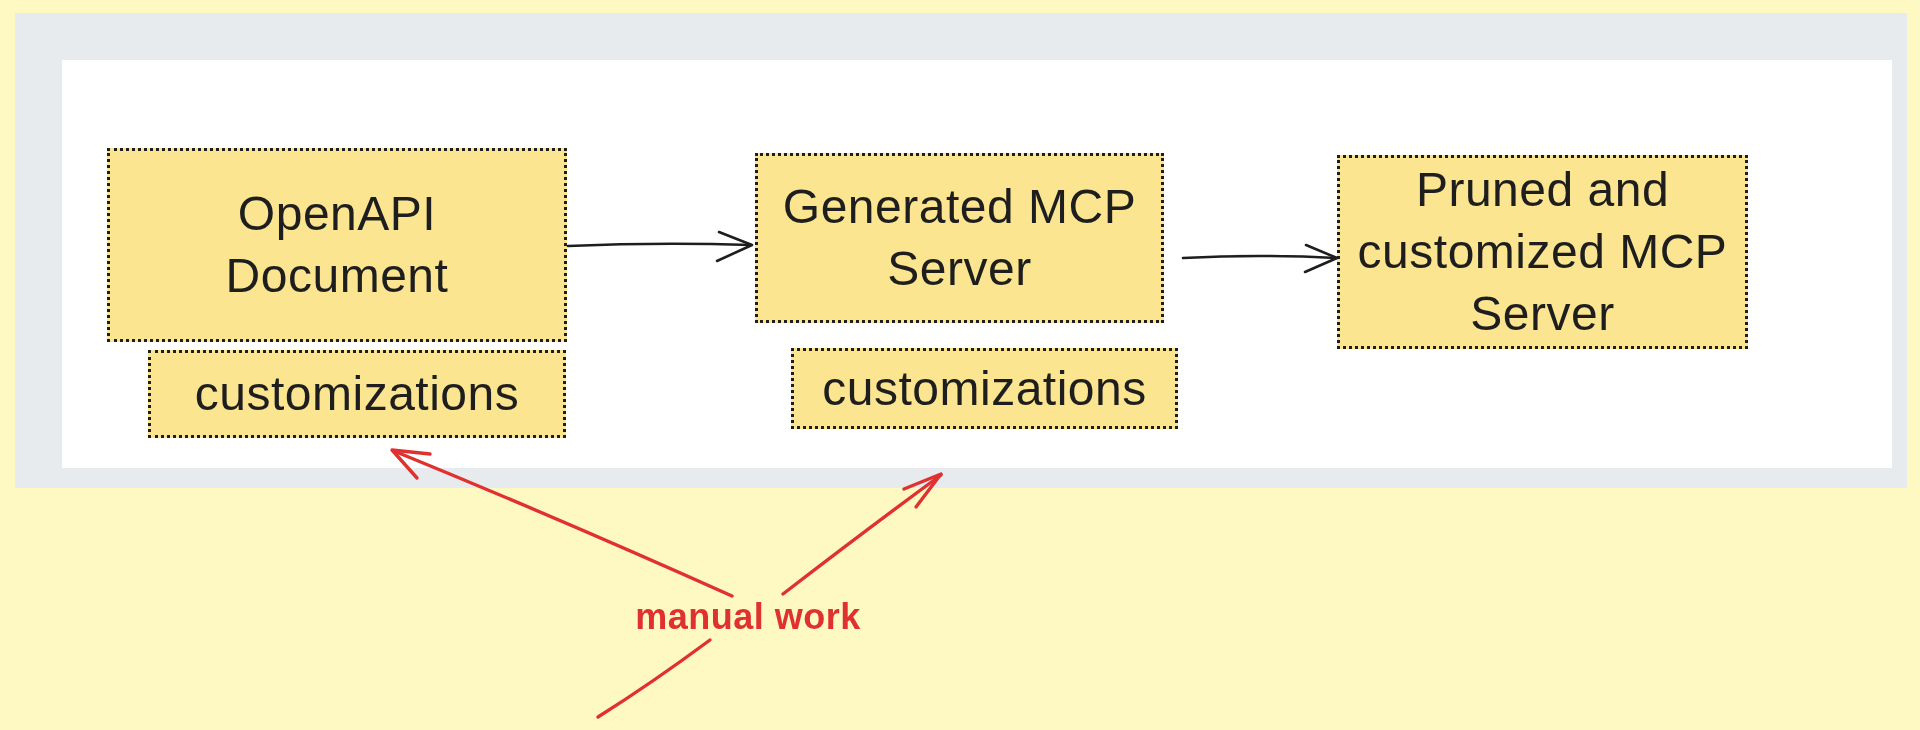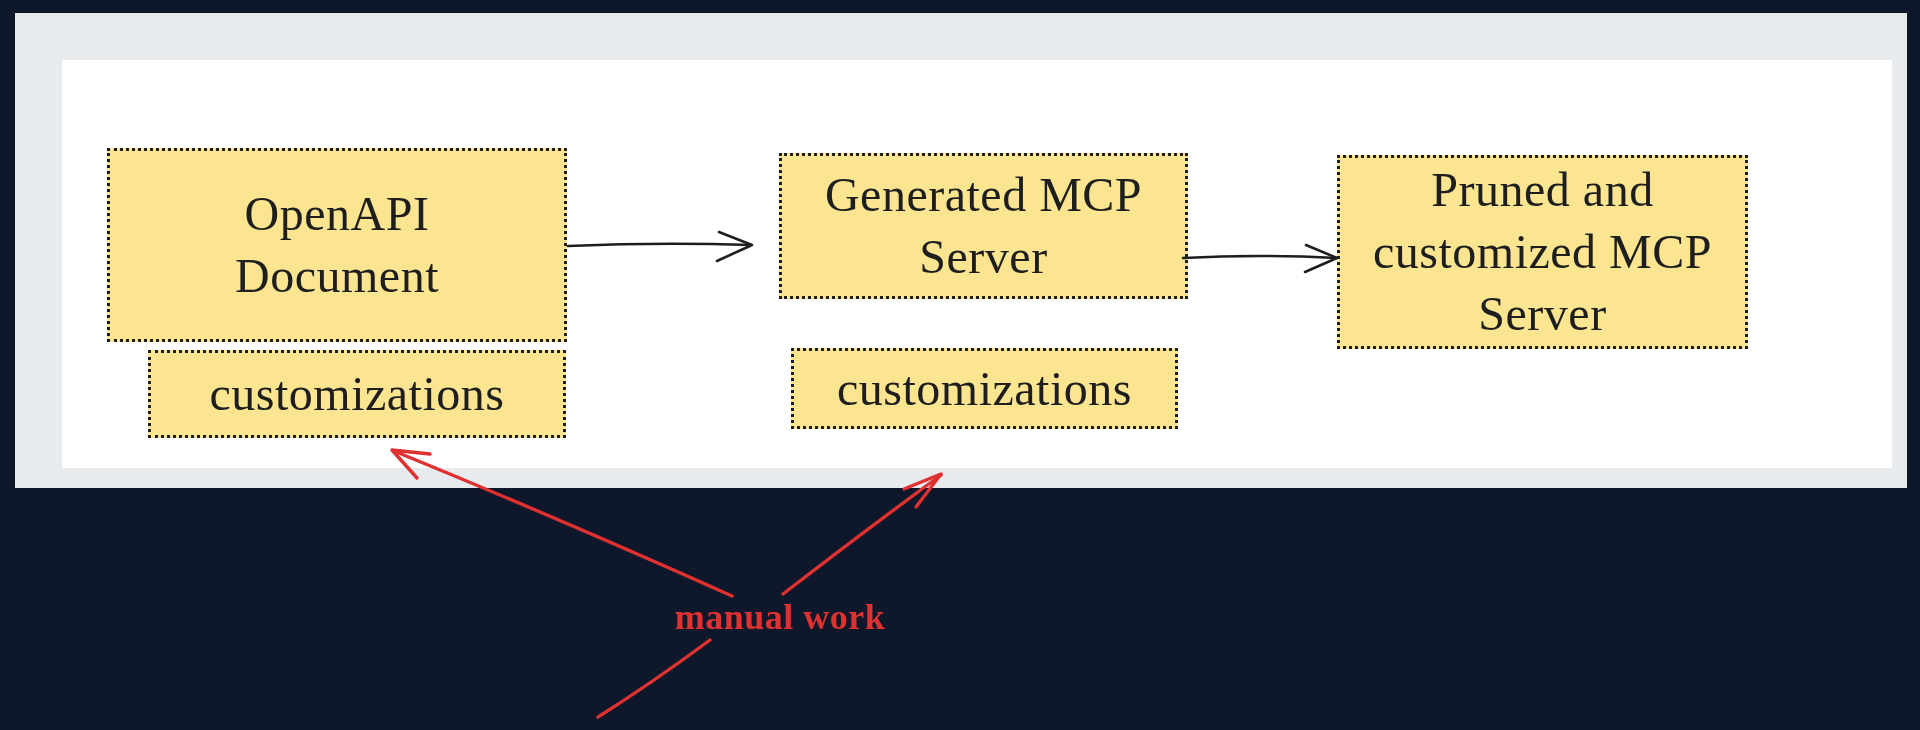--- a/index.html
+++ b/index.html
@@ -6,23 +6,23 @@
     --ink:#1e1e1e;
     --red:#e03131;
     --node-fill:#fbe590;
     --frame-gray:#e8ebee;
     --canvas:#ffffff;
   }
   html,body{margin:0;padding:0;background:#ffffff;}
   .page{
     position:relative;
     width:1920px;height:730px;
-    background:#0f172a;
+    background:#fef9c3;
     overflow:hidden;
-    font-family:Liberation Serif, serif;
+    font-family:Liberation Sans, sans-serif;
   }
   .frame{
     position:absolute;
     left:15px;top:13px;
     width:1892px;height:475px;
     background:var(--frame-gray);
   }
   .canvas{
     position:absolute;
     left:47px;top:47px;
@@ -39,26 +39,26 @@
     justify-content:center;
     text-align:center;
     white-space:pre-line;
     color:var(--ink);
     font-size:48px;
     line-height:62px;
     letter-spacing:0.5px;
   }
   .n1{left:107px;top:148px;width:460px;height:194px;}
   .n2{left:148px;top:350px;width:418px;height:88px;}
-  .n3{left:779px;top:153px;width:409px;height:146px;}
+  .n3{left:755px;top:153px;width:409px;height:170px;}
   .n4{left:791px;top:348px;width:387px;height:81px;}
   .n5{left:1337px;top:155px;width:411px;height:194px;}
   .annotation-label{
     position:absolute;
-    left:660px;top:594px;
+    left:628px;top:594px;
     width:240px;height:46px;
     color:var(--red);
     font-size:36px;
     font-weight:600;
     line-height:46px;
     text-align:center;
     letter-spacing:0.5px;
   }
   .arrow-layer{
     position:absolute;

